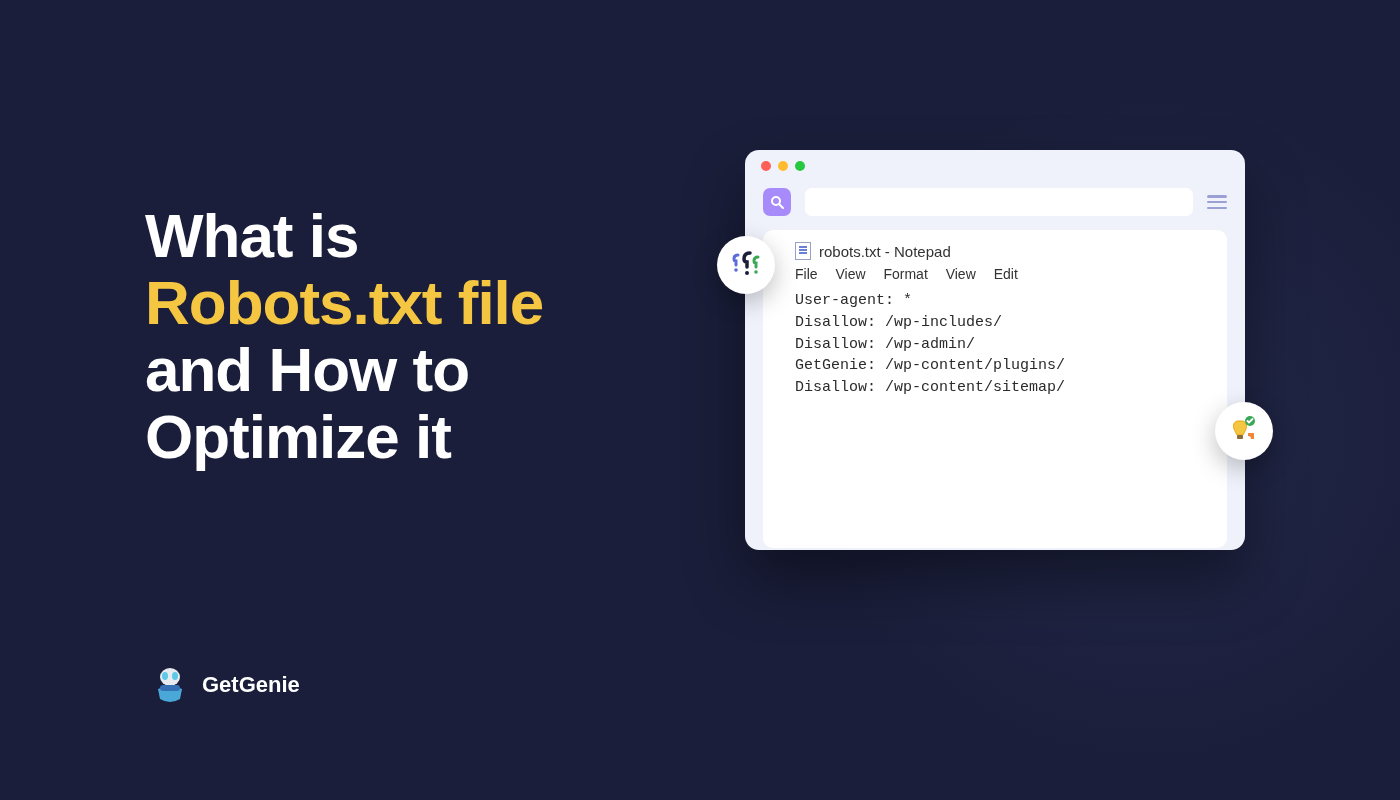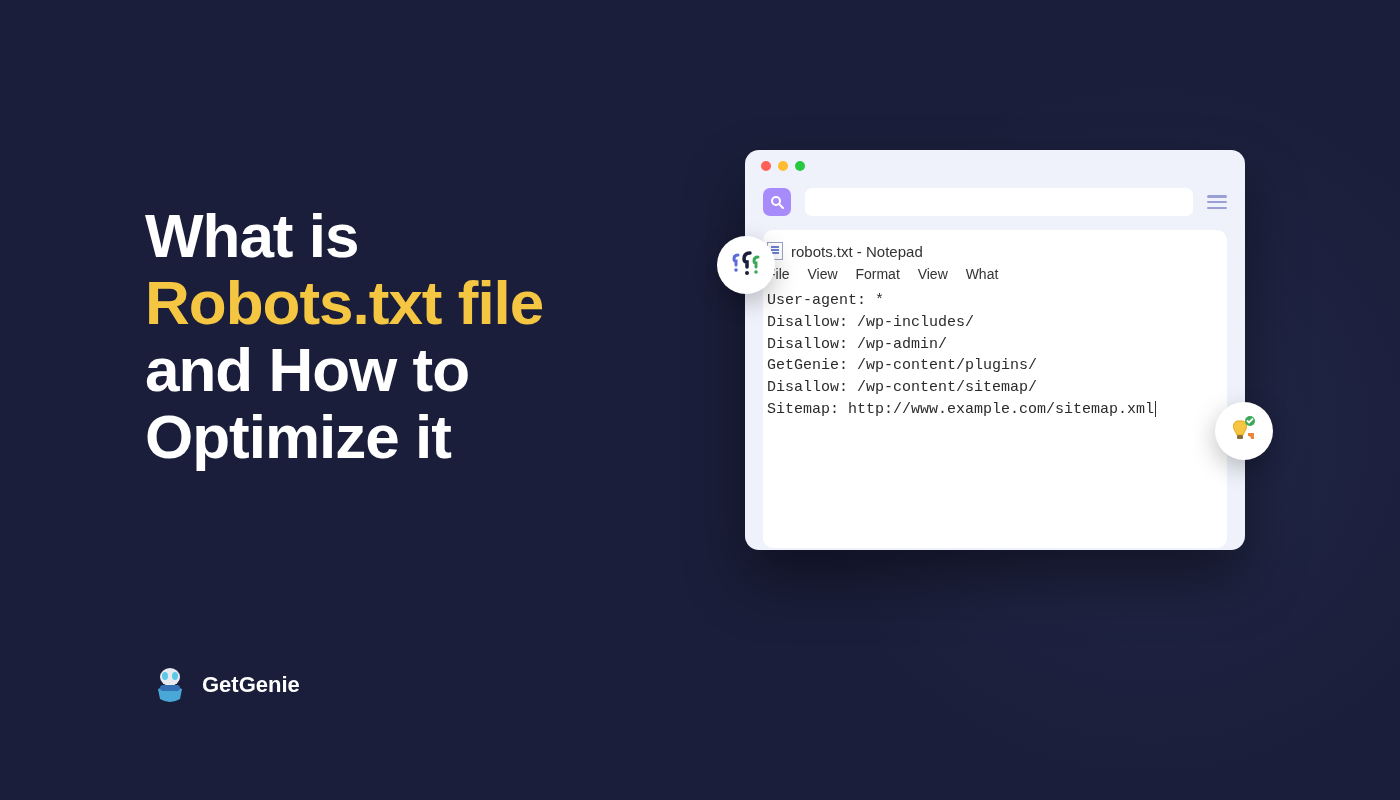--- a/index.html
+++ b/index.html
@@ -45,21 +45,21 @@
   width: 28px; height: 28px; border-radius: 7px; background: #a78bfa;
   display: flex; align-items: center; justify-content: center;
 }
 .url-bar {
   flex: 1; height: 28px; background: #fff; border-radius: 7px;
 }
 .hamburger { width: 20px; height: 14px; display: flex; flex-direction: column; justify-content: space-between; }
 .hamburger div { height: 2.5px; background: #9aa0d4; border-radius: 2px; }
 .notepad {
   margin: 0 18px 18px 18px; background: #fff; border-radius: 10px;
-  height: 318px; padding: 12px 4px;
+  height: 318px; padding: 12px 32px;
   font-family: 'Courier New', monospace; font-size: 15px; color: #2b2b2b;
 }
 .np-title-row { display: flex; align-items: center; gap: 8px; margin-bottom: 6px; }
 .np-file-icon { width: 16px; height: 18px; background: #fff; border: 1px solid #9aa0c4; position: relative; }
 .np-file-icon::before { content:''; position:absolute; top:3px; left:3px; right:3px; height:2px; background:#6b7fd6; box-shadow: 0 3px 0 #6b7fd6, 0 6px 0 #6b7fd6; }
 .np-title { font-family: 'Segoe UI', Arial, sans-serif; font-size: 15px; color: #333; }
 .np-menu { font-family: 'Segoe UI', Arial, sans-serif; font-size: 14px; color: #333; margin-bottom: 8px; }
 .np-menu span { margin-right: 14px; }
 .np-body { line-height: 1.45; }
 .np-body .cursor { display: inline-block; width: 1px; height: 16px; background: #333; vertical-align: middle; margin-left: 1px; }
@@ -119,30 +119,29 @@
   <div class="notepad">
     <div class="np-title-row">
       <div class="np-file-icon"></div>
       <span class="np-title">robots.txt - Notepad</span>
     </div>
     <div class="np-menu">
       <span>File</span>
       <span>View</span>
       <span>Format</span>
       <span>View</span>
-      <span>What</span>
+      <span>Edit</span>
     </div>
     <div class="np-body">
       <div>User-agent: *</div>
       <div>Disallow: /wp-includes/</div>
       <div>Disallow: /wp-admin/</div>
       <div>GetGenie: /wp-content/plugins/</div>
       <div>Disallow: /wp-content/sitemap/</div>
       <div></div>
-      <div><span>Sitemap: http://www.example.com/sitemap.xml</span><span class="cursor"></span></div>
     </div>
   </div>
 
   <div class="badge badge-q">
     <svg width="36" height="36" viewBox="0 0 36 36">
       <path d="M10 8 Q6 8 6 12 Q6 14 8 14 L8 18" stroke="#5b6bdb" stroke-width="3" fill="none" stroke-linecap="round"></path>
       <circle cx="8" cy="23" r="1.8" fill="#5b6bdb"></circle>
       <path d="M22 6 Q16 6 16 12 Q16 15 19 15 L19 20" stroke="#1a1e3a" stroke-width="3.5" fill="none" stroke-linecap="round"></path>
       <circle cx="19" cy="26" r="2" fill="#1a1e3a"></circle>
       <path d="M30 10 Q26 10 26 14 Q26 16 28 16 L28 20" stroke="#3aa856" stroke-width="3" fill="none" stroke-linecap="round"></path>

